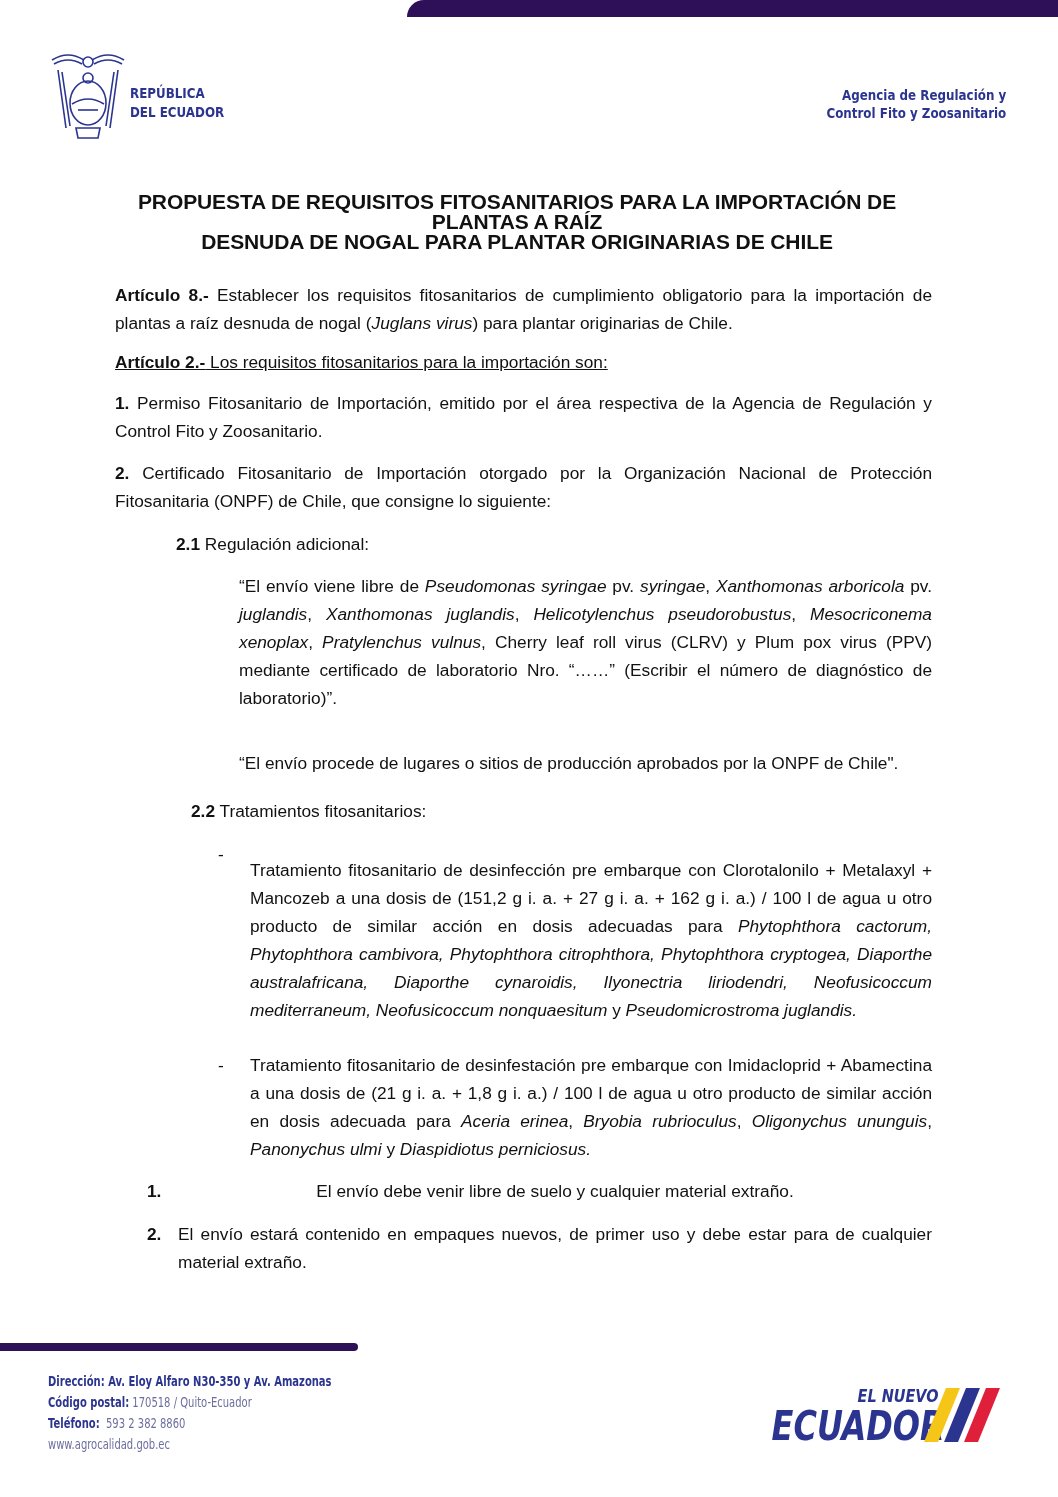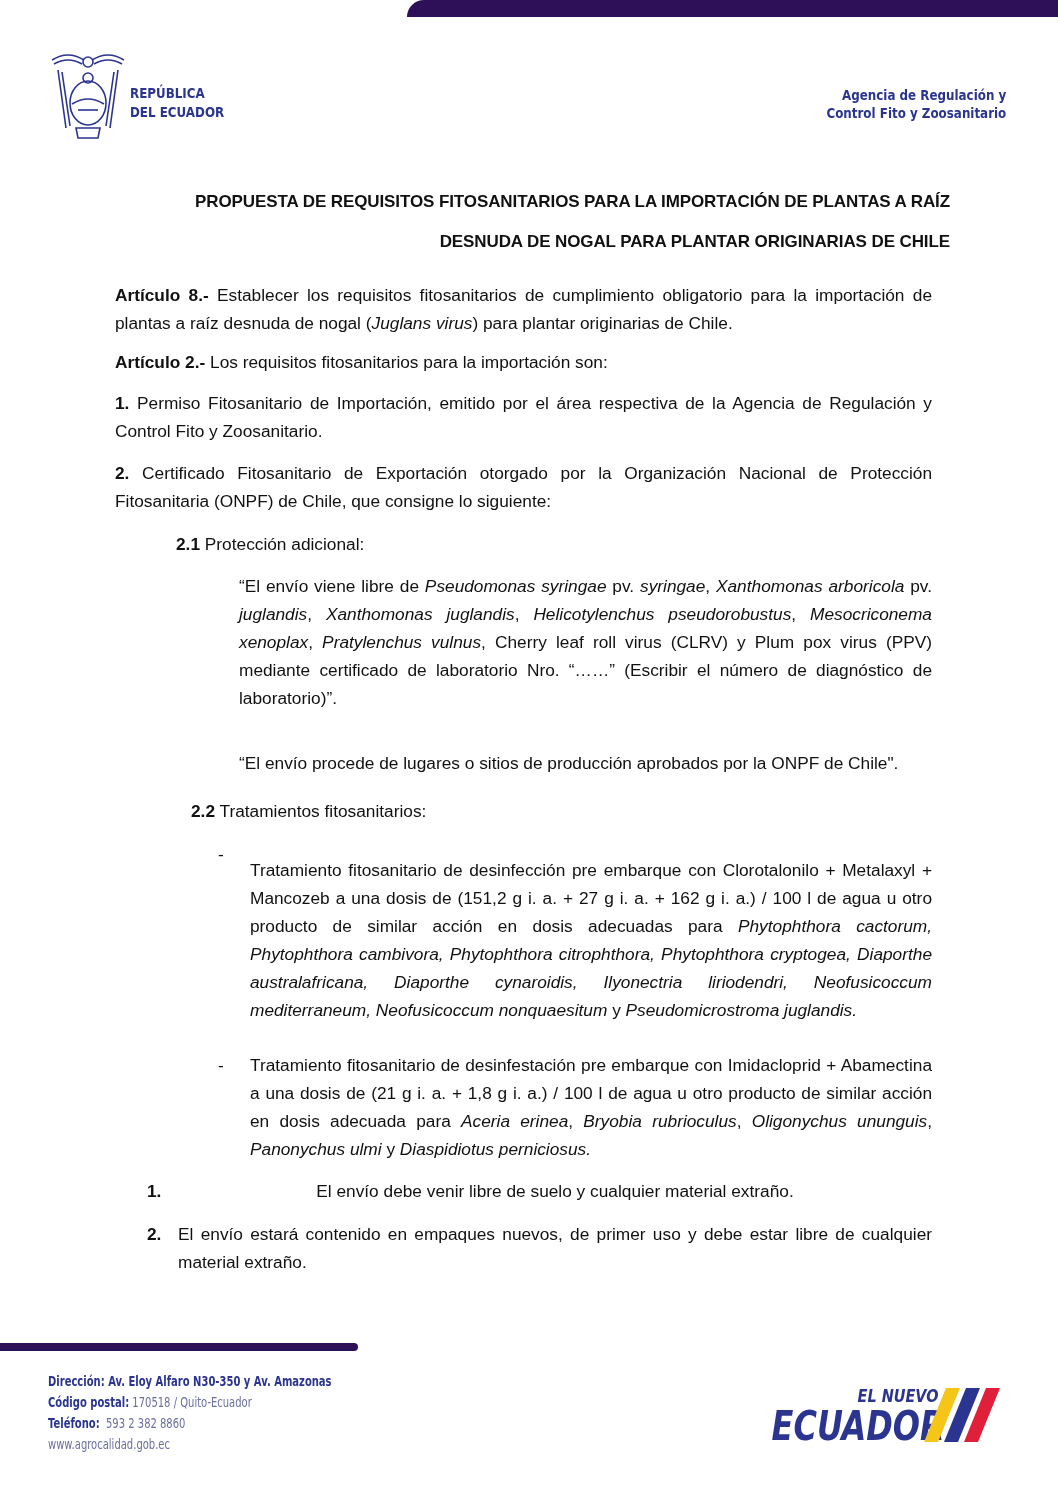--- a/index.html
+++ b/index.html
@@ -13,22 +13,22 @@
   .rep-name { position: absolute; left: 130px; top: 84px; color: #2b3590;
               font-family: "DejaVu Sans", sans-serif; font-weight: bold;
               font-size: 14.5px; line-height: 19px; letter-spacing: 0px;
               transform: scaleX(0.82); transform-origin: left top; }
   .agency { position: absolute; right: 52px; top: 86px; text-align: right; color: #2b3590;
             font-family: "DejaVu Sans", sans-serif; font-weight: bold;
             font-size: 14.5px; line-height: 18px;
             transform: scaleX(0.82); transform-origin: right top; }
   .doc { position: absolute; left: 115px; width: 817px; font-family: "Liberation Sans", sans-serif;
          font-size: 17.3px; line-height: 28px; color: #111; }
-  .title { position: absolute; left: 100px; width: 850px; text-align: right;
-           font-weight: bold; font-size: 17px; line-height: 20px; letter-spacing: -0.1px; }
+  .title { position: absolute; left: 92px; width: 850px; text-align: center;
+           font-weight: bold; font-size: 21px; line-height: 20px; letter-spacing: -0.1px; }
   .p { position: absolute; text-align: justify; }
   b { font-weight: bold; }
   i { font-style: italic; }
   .footer { position: absolute; left: 48px; top: 1371px; color: #2b3590;
             font-family: "DejaVu Sans", sans-serif; font-size: 13.5px; line-height: 21px;
             transform: scaleX(0.74); transform-origin: left top; white-space: nowrap; }
   .footer .lbl { font-weight: bold; }
   .footer .val { color: #6c6f9e; }
   .nuevo { position: absolute; left: 770px; top: 1380px; width: 240px; height: 70px; }
 </style>
@@ -67,34 +67,34 @@
 </div>
 
 <div class="title" style="top:192px;">PROPUESTA DE REQUISITOS FITOSANITARIOS PARA LA IMPORTACIÓN DE PLANTAS A RAÍZ</div>
 <div class="title" style="top:232px;">DESNUDA DE NOGAL PARA PLANTAR ORIGINARIAS DE CHILE</div>
 
 <div class="doc">
   <div class="p" style="top:281px; left:0; width:817px;">
     <b>Artículo 8.-</b><span> Establecer los requisitos fitosanitarios de cumplimiento obligatorio para la importación de plantas a raíz desnuda de nogal (</span><i>Juglans virus</i><span>) para plantar originarias de Chile.</span>
   </div>
 
-  <div class="p" style="top:348px; left:0; width:817px; text-align:left;">
+  <div class="p" style="top:348px; left:0; width:817px; text-align:left;text-decoration:underline;">
     <b>Artículo 2.-</b><span> Los requisitos fitosanitarios para la importación son:</span>
   </div>
 
   <div class="p" style="top:389px; left:0; width:817px;">
     <b>1.</b><span> Permiso Fitosanitario de Importación, emitido por el área respectiva de la Agencia de Regulación y Control Fito y Zoosanitario.</span>
   </div>
 
   <div class="p" style="top:459px; left:0; width:817px;">
-    <b>2.</b><span> Certificado Fitosanitario de Exportación otorgado por la Organización Nacional de Protección Fitosanitaria (ONPF) de Chile, que consigne lo siguiente:</span>
+    <b>2.</b><span> Certificado Fitosanitario de Importación otorgado por la Organización Nacional de Protección Fitosanitaria (ONPF) de Chile, que consigne lo siguiente:</span>
   </div>
 
   <div class="p" style="top:530px; left:61px; width:700px; text-align:left;">
-    <b>2.1</b><span> Protección adicional:</span>
+    <b>2.1</b><span> Regulación adicional:</span>
   </div>
 
   <div class="p" style="top:572px; left:124px; width:693px;">
     <span>“El envío viene libre de </span><i>Pseudomonas syringae</i><span> pv. </span><i>syringae</i><span>, </span><i>Xanthomonas arboricola</i><span> pv. </span><i>juglandis</i><span>, </span><i>Xanthomonas juglandis</i><span>, </span><i>Helicotylenchus pseudorobustus</i><span>, </span><i>Mesocriconema xenoplax</i><span>, </span><i>Pratylenchus vulnus</i><span>, Cherry leaf roll virus (CLRV) y Plum pox virus (PPV) mediante certificado de laboratorio Nro. “……” (Escribir el número de diagnóstico de laboratorio)”.</span>
   </div>
 
   <div class="p" style="top:749px; left:124px; width:693px;">“El envío procede de lugares o sitios de producción aprobados por la ONPF de Chile".</div>
 
   <div class="p" style="top:797px; left:61px; width:700px; text-align:left;margin-left:15px;">
     <b>2.2</b><span> Tratamientos fitosanitarios:</span>
@@ -107,21 +107,21 @@
 
   <div class="p" style="top:1051px; left:103px; width:20px; text-align:left;">-</div>
   <div class="p" style="top:1051px; left:135px; width:682px;">
     <span>Tratamiento fitosanitario de desinfestación pre embarque con Imidacloprid + Abamectina a una dosis de (21 g i. a. + 1,8 g i. a.) / 100 l de agua u otro producto de similar acción en dosis adecuada para </span><i>Aceria erinea</i><span>, </span><i>Bryobia rubrioculus</i><span>, </span><i>Oligonychus ununguis</i><span>, </span><i>Panonychus ulmi</i><span> y </span><i>Diaspidiotus perniciosus.</i>
   </div>
 
   <div class="p" style="top:1177px; left:32px; width:30px; text-align:left;"><b>1.</b></div>
   <div class="p" style="top:1177px; left:63px; width:754px; text-align:center;">El envío debe venir libre de suelo y cualquier material extraño.</div>
 
   <div class="p" style="top:1220px; left:32px; width:30px; text-align:left;"><b>2.</b></div>
-  <div class="p" style="top:1220px; left:63px; width:754px;">El envío estará contenido en empaques nuevos, de primer uso y debe estar libre de cualquier material extraño.</div>
+  <div class="p" style="top:1220px; left:63px; width:754px;">El envío estará contenido en empaques nuevos, de primer uso y debe estar para de cualquier material extraño.</div>
 </div>
 
 <div class="bottom-bar"></div>
 
 <div class="footer">
   <div><span class="lbl">Dirección:</span><span class="lbl"> Av. Eloy Alfaro N30-350 y Av. Amazonas</span></div>
   <div><span class="lbl">Código postal:</span><span class="val"> 170518 / Quito-Ecuador</span></div>
   <div><span class="lbl">Teléfono:</span><span class="val" style="white-space:pre;">  593 2 382 8860</span></div>
   <div><span class="val">www.agrocalidad.gob.ec</span></div>
 </div>

